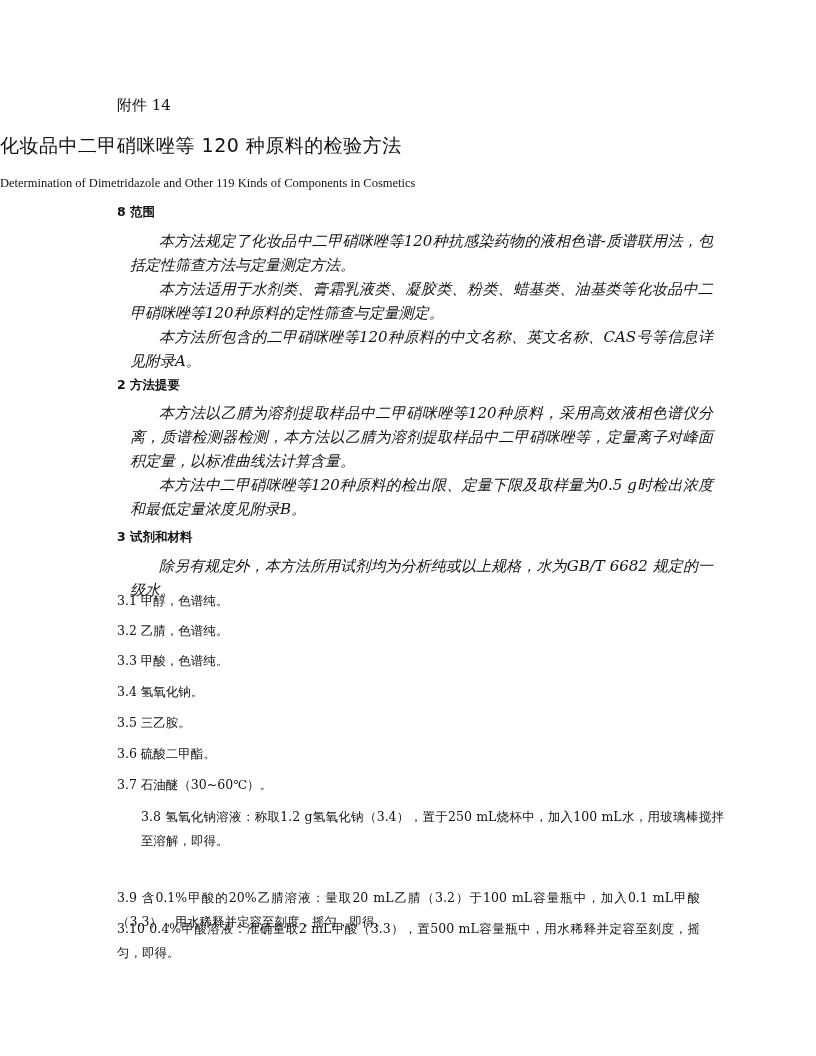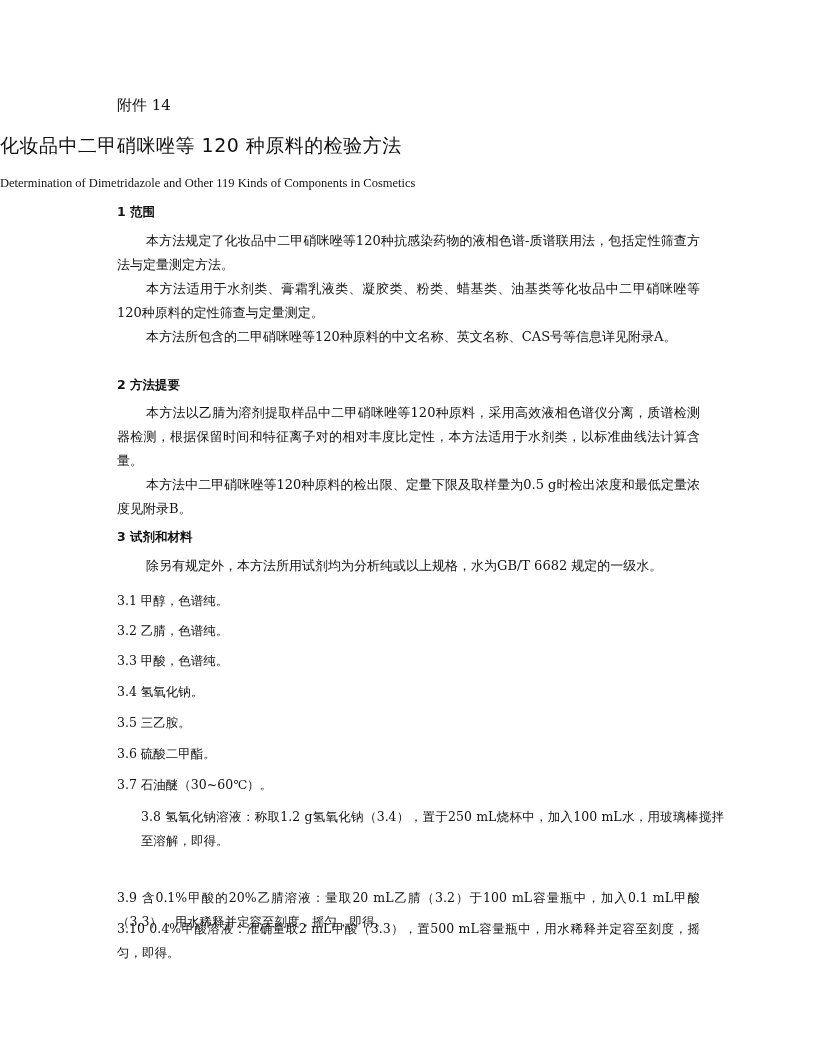--- a/index.html
+++ b/index.html
@@ -4,39 +4,39 @@
 <style>
   html, body { margin: 0; padding: 0; background: #ffffff; }
   body { width: 816px; height: 1056px; position: relative; overflow: hidden;
          font-family: "DejaVu Serif", "Liberation Serif", serif; color: #111; }
   .annex { position: absolute; left: 117px; top: 96px; font-size: 15px; }
   .title { position: absolute; left: 0; width: 816px; top: 133px; text-align: left;
            font-family: "DejaVu Sans", sans-serif; font-size: 19px; letter-spacing: 0.5px; }
   .subtitle { position: absolute; left: 0; width: 816px; top: 176px; 
               font-family: "Liberation Serif", serif; font-size: 12.5px; }
   .h { position: absolute; left: 117px; font-family: "DejaVu Sans", sans-serif; font-size: 12.5px; font-weight: bold; }
-  .p { position: absolute; left: 117px; width: 583px; font-size: 13px; line-height: 24px;
-       text-align: justify; }
+  .p { position: absolute; left: 130px; width: 583px; font-size: 15px; line-height: 24px;
+       text-align: justify; font-style: italic; }
   .p.indent { text-indent: 29px; }
   .item { position: absolute; left: 117px; width: 583px; font-size: 12.5px; line-height: 24px; text-align: justify; }
 </style>
 </head>
 <body>
 
 <div class="annex">附件 14</div>
 <div class="title">化妆品中二甲硝咪唑等 120 种原料的检验方法</div>
 <div class="subtitle">Determination of Dimetridazole and Other 119 Kinds of Components in Cosmetics</div>
 
-<div class="h" style="top:204px;">1  范围</div>
+<div class="h" style="top:204px;">8  范围</div>
 <div class="p indent" style="top:229px;">本方法规定了化妆品中二甲硝咪唑等120种抗感染药物的液相色谱-质谱联用法，包括定性筛查方法与定量测定方法。</div>
 <div class="p indent" style="top:277px;">本方法适用于水剂类、膏霜乳液类、凝胶类、粉类、蜡基类、油基类等化妆品中二甲硝咪唑等120种原料的定性筛查与定量测定。</div>
 <div class="p indent" style="top:325px;">本方法所包含的二甲硝咪唑等120种原料的中文名称、英文名称、CAS号等信息详见附录A。</div>
 
 <div class="h" style="top:377px;">2  方法提要</div>
-<div class="p indent" style="top:401px;">本方法以乙腈为溶剂提取样品中二甲硝咪唑等120种原料，采用高效液相色谱仪分离，质谱检测器检测，根据保留时间和特征离子对的相对丰度比定性，本方法适用于水剂类，以标准曲线法计算含量。</div>
+<div class="p indent" style="top:401px;">本方法以乙腈为溶剂提取样品中二甲硝咪唑等120种原料，采用高效液相色谱仪分离，质谱检测器检测，本方法以乙腈为溶剂提取样品中二甲硝咪唑等，定量离子对峰面积定量，以标准曲线法计算含量。</div>
 <div class="p indent" style="top:473px;">本方法中二甲硝咪唑等120种原料的检出限、定量下限及取样量为0.5 g时检出浓度和最低定量浓度见附录B。</div>
 
 <div class="h" style="top:529px;">3  试剂和材料</div>
 <div class="p indent" style="top:554px;">除另有规定外，本方法所用试剂均为分析纯或以上规格，水为GB/T 6682 规定的一级水。</div>
 <div class="item" style="top:589px;">3.1  甲醇，色谱纯。</div>
 <div class="item" style="top:619px;">3.2  乙腈，色谱纯。</div>
 <div class="item" style="top:649px;">3.3  甲酸，色谱纯。</div>
 <div class="item" style="top:680px;">3.4  氢氧化钠。</div>
 <div class="item" style="top:711px;">3.5  三乙胺。</div>
 <div class="item" style="top:742px;">3.6  硫酸二甲酯。</div>

